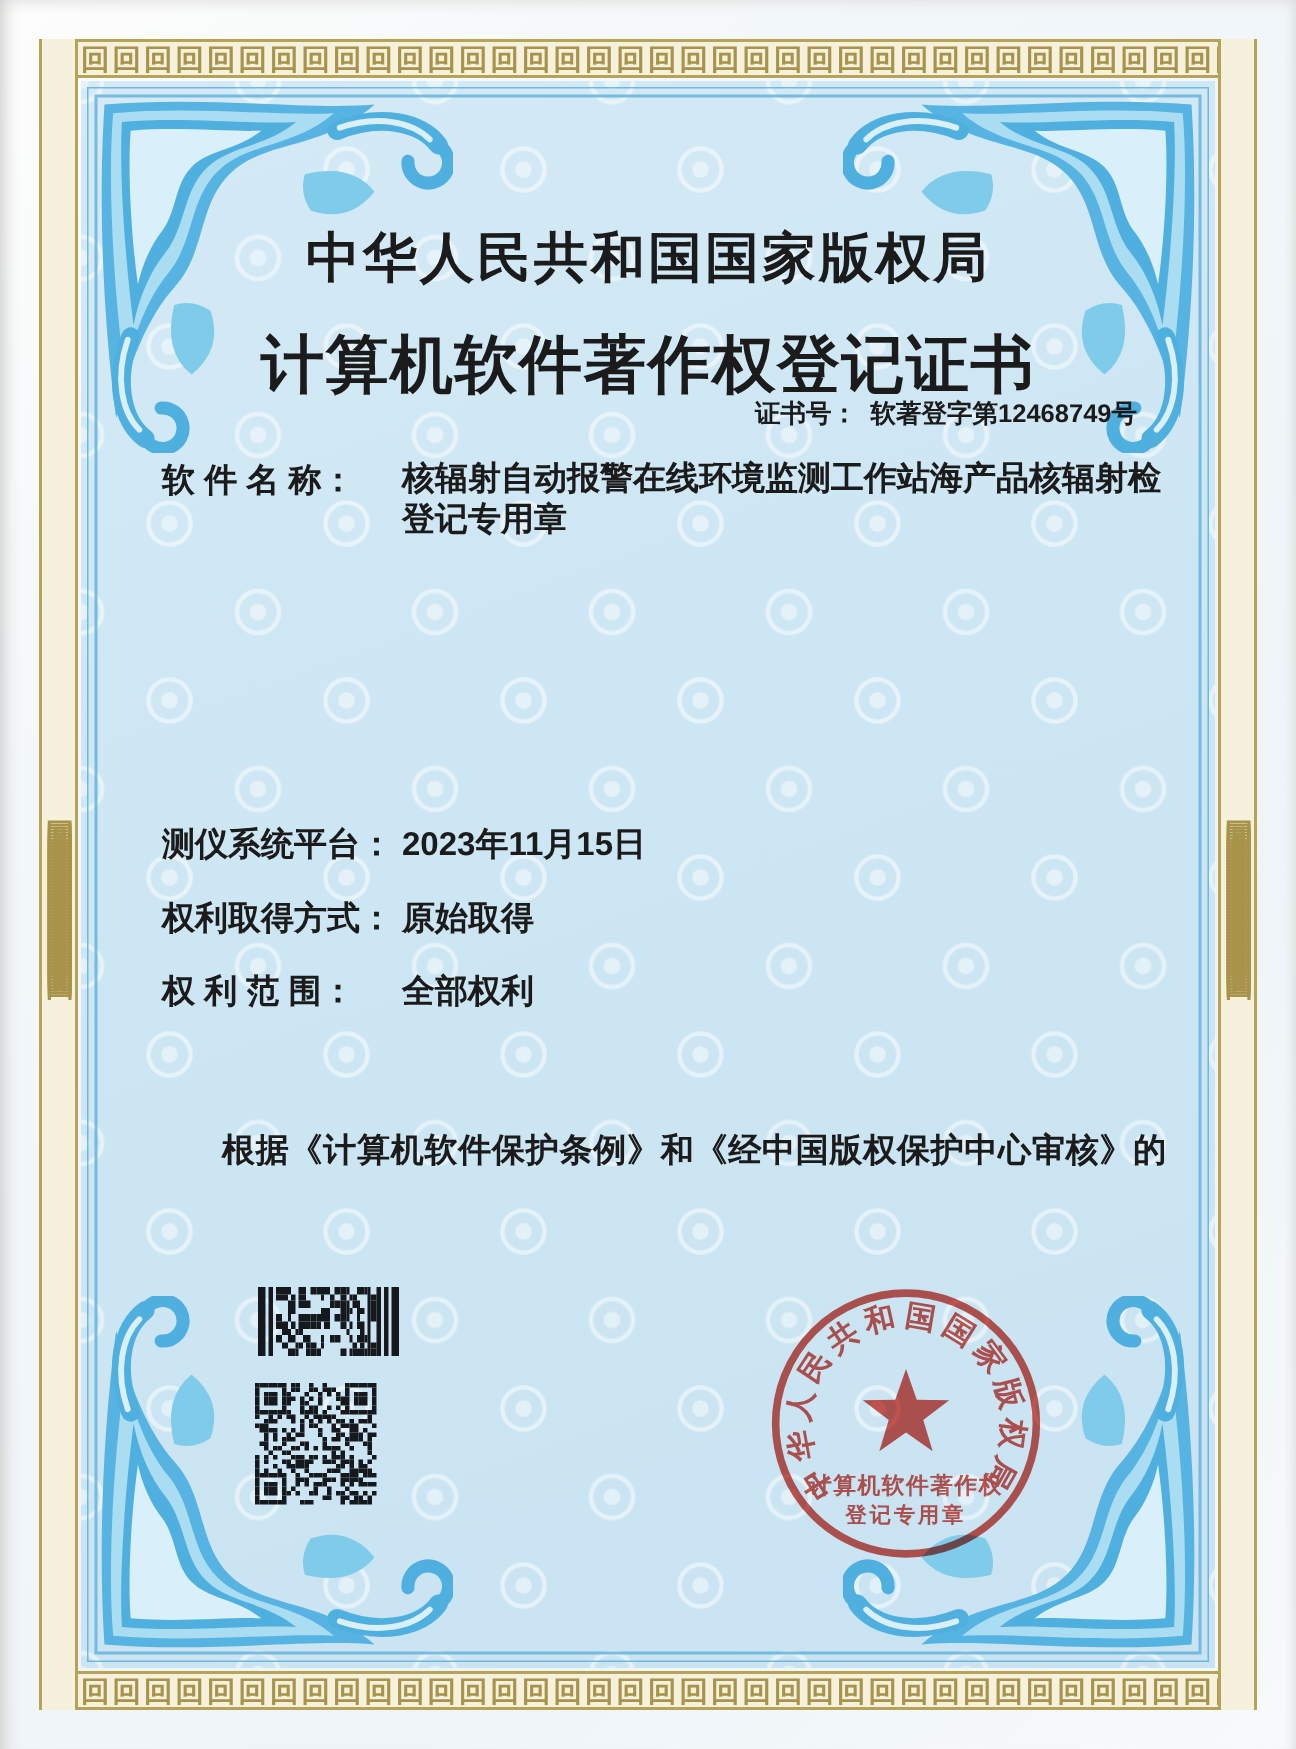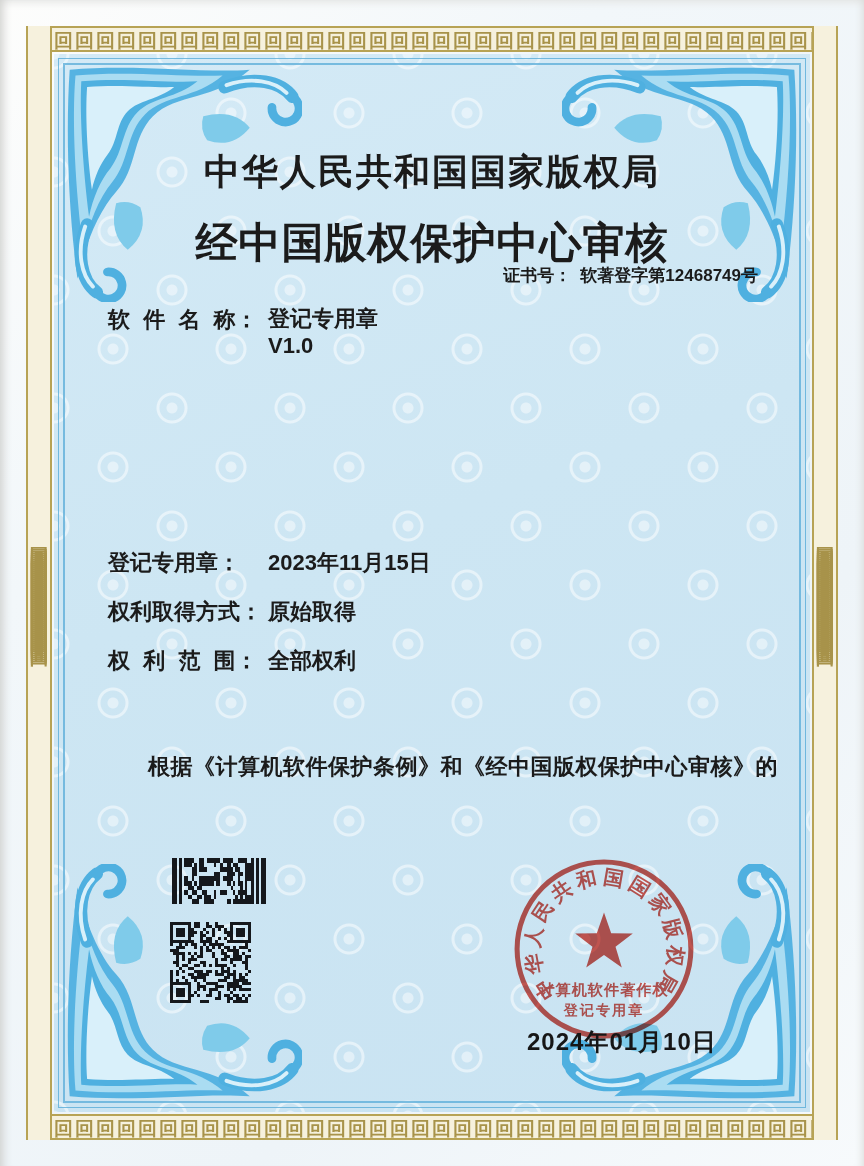--- a/index.html
+++ b/index.html
@@ -43,21 +43,21 @@
   .corner.br{right:6px;bottom:6px;transform:scale(-1,-1);}
   
   .content{position:absolute;inset:0;color:#1b1b1b;}
   .authority{position:absolute;left:0;right:0;top:148px;text-align:center;
              font-size:36px;font-weight:700;letter-spacing:2px;}
   .cert-title{position:absolute;left:0;right:0;top:215px;text-align:center;
               font-size:42px;font-weight:700;letter-spacing:1px;}
   .cert-no{position:absolute;right:106px;top:264px;font-size:17px;font-weight:700;}
   .cert-no .val{margin-left:9px;}
   .frow{position:absolute;left:108px;font-size:22px;font-weight:700;white-space:nowrap;}
-  .frow .lab{display:inline-block;width:160px;vertical-align:top;font-family:Liberation Mono, monospace;}
+  .frow .lab{display:inline-block;width:160px;vertical-align:top;}
   .frow .val{display:inline-block;vertical-align:top;}
   .name-lines div{line-height:27px;}
   .r-name{top:305px;}
   .r-owner{top:402px;}
   .r-i0{top:499px;} .r-i1{top:548px;} .r-i2{top:597px;} .r-i3{top:646px;} .r-i4{top:695px;}
   .statement{position:absolute;left:108px;top:741px;font-size:22px;font-weight:700;
              line-height:51px;white-space:nowrap;letter-spacing:.5px;}
   .statement .l1{text-indent:40px;}
   
   .barcode{position:absolute;left:172px;top:858px;width:128px;height:46px;display:flex;align-items:stretch;}
@@ -146,33 +146,33 @@
     <path d="M38,240 a14,14 0 1 0 11,-21" stroke="#4fb0e0" stroke-width="9" fill="none" stroke-linecap="round"></path>
     <path d="M26,172 C17,198 22,222 34,234" stroke="#d9f0fa" stroke-width="4" fill="none" stroke-linecap="round"></path>
     <path d="M148,58 q32,-8 48,12 q-18,22 -44,13 q-8,-12 -4,-25 Z" fill="#7fcbea"></path>
     <path d="M58,148 q-8,32 12,48 q22,-18 13,-44 q-12,-8 -25,-4 Z" fill="#7fcbea"></path>
   </svg>
 </div>
   </div>
 
   <div class="content">
     <div class="authority">中华人民共和国国家版权局</div>
-    <div class="cert-title">经中国版权保护中心审核</div>
+    <div class="cert-title">计算机软件著作权登记证书</div>
 
     <div class="cert-no">
       <span class="lab">证书号：</span><span class="val">软著登字第12468749号</span>
     </div>
 
     <div class="frow r-name">
-      <span class="lab">软 件 名 称：</span><span class="val name-lines"><div>登记专用章</div><div>V1.0</div></span>
+      <span class="lab">软 件 名 称：</span><span class="val name-lines"><div>核辐射自动报警在线环境监测工作站海产品核辐射检</div><div>登记专用章</div></span>
     </div>
 
 
     <div class="frow r-i1">
-      <span class="lab">登记专用章：</span><span class="val">2023年11月15日</span>
+      <span class="lab">测仪系统平台：</span><span class="val">2023年11月15日</span>
     </div>
     <div class="frow r-i3">
       <span class="lab">权 利 范 围：</span><span class="val">全部权利</span>
     </div>
     <div class="frow r-i2">
       <span class="lab">权利取得方式：</span><span class="val">原始取得</span>
     </div>
 
     <div class="statement">
       <div class="l1">根据《计算机软件保护条例》和《经中国版权保护中心审核》的</div>
@@ -1188,15 +1188,14 @@
 
     <svg class="seal" viewBox="0 0 190 190" xmlns="http://www.w3.org/2000/svg">
       <circle cx="95" cy="95" r="86" fill="none" stroke="#d24a42" stroke-width="5"></circle>
       <path id="sealArc" d="M 49.75,140.25 A 64,64 0 1 1 140.25,140.25" fill="none"></path>
       <text font-size="20" font-weight="700" fill="#d24a42" letter-spacing="4.5"><textPath href="#sealArc" startOffset="2">中华人民共和国国家版权局</textPath></text>
       <polygon fill="#d24a42" transform="translate(0,-6)" points="95,65 102.1,85.3 123.5,85.7 106.4,98.7 112.6,119.3 95,107 77.4,119.3 83.6,98.7 66.5,85.7 87.9,85.3"></polygon>
       <text x="95" y="141" text-anchor="middle" font-size="15" font-weight="700" fill="#d24a42" letter-spacing="1">计算机软件著作权</text>
       <text x="95" y="160" text-anchor="middle" font-size="14" font-weight="700" fill="#d24a42" letter-spacing="2">登记专用章</text>
     </svg>
 
-    <div class="seal-date">2024年01月10日</div>
   </div>
 </div>
 
 </body></html>

